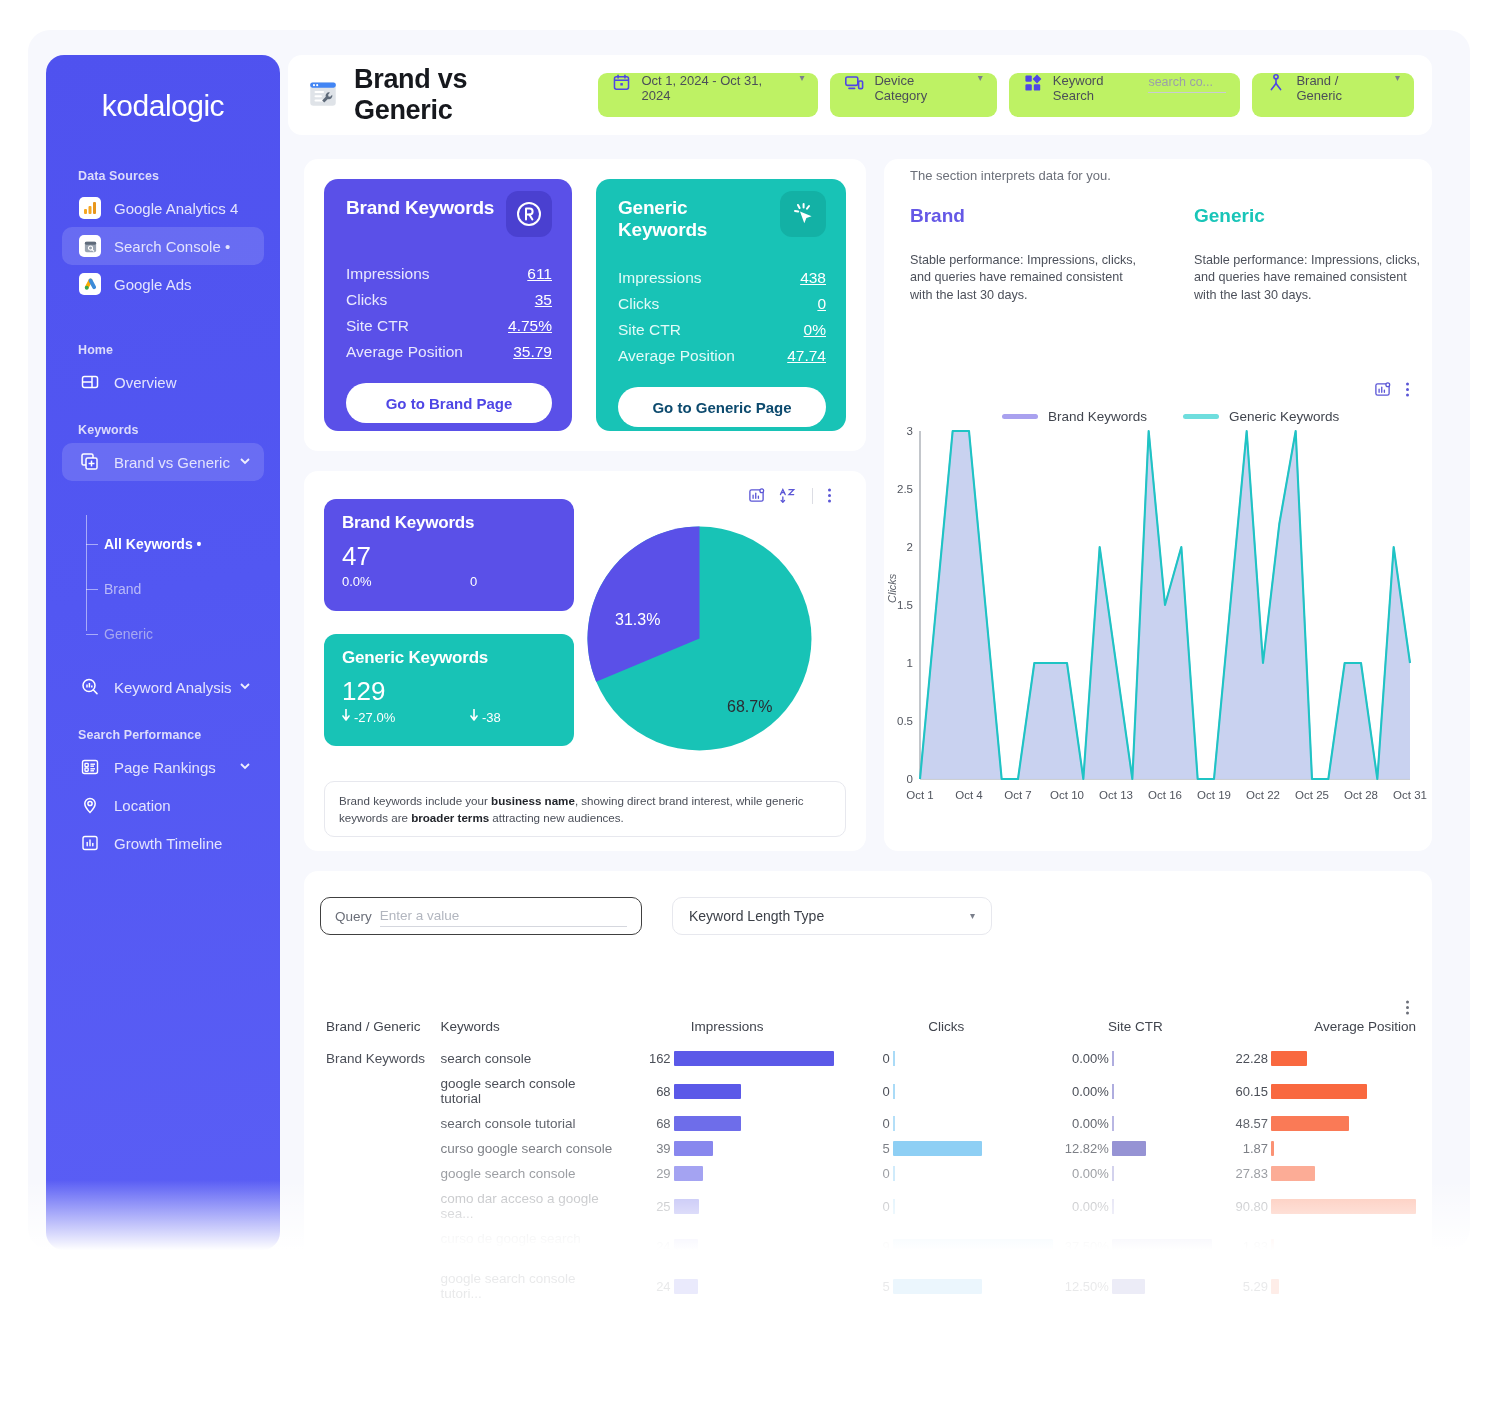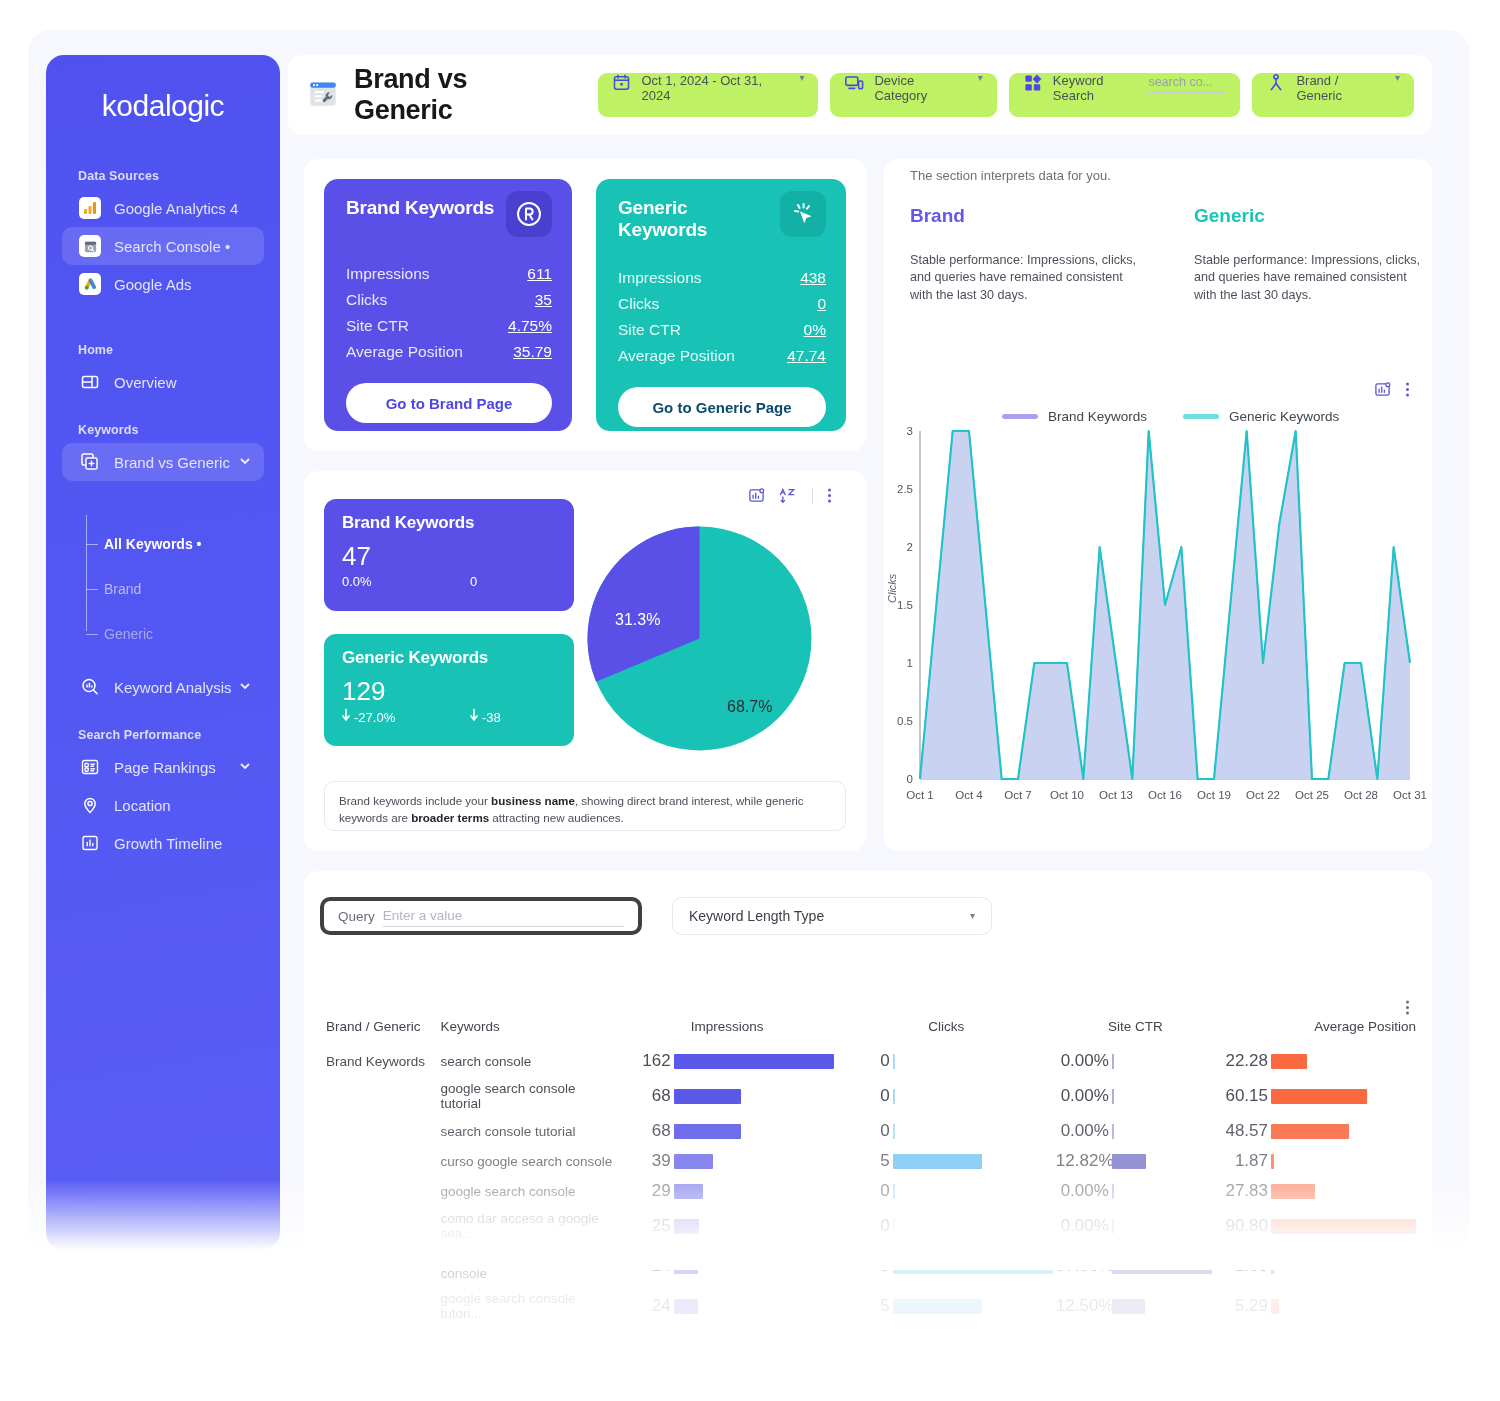--- a/index.html
+++ b/index.html
@@ -223,30 +223,30 @@
   .mc-delta { font-size: 13px; width: 128px; display: flex; align-items: center; gap: 4px; }
   .mc-delta2 { font-size: 13px; display: flex; align-items: center; gap: 4px; }
   .mid-tools { position: absolute; right: 34px; top: 16px; display: flex; align-items: center; gap: 14px; }
   .pie-wrap { position: absolute; left: 283px; top: 55px; width: 225px; height: 225px; }
   .pie-label {
     position: absolute; font-size: 16px; color: #ffffff;
   }
   .pie-l1 { left: 28px; top: 85px; }
   .pie-l2 { left: 140px; top: 172px; }
   .note {
-    position: absolute; left: 20px; top: 310px; width: 522px; height: 50px;
+    position: absolute; left: 20px; top: 310px; width: 522px; height: 56px;
     border: 1px solid #e7e8ee; border-radius: 10px;
     padding: 10px 14px; font-size: 11.6px; line-height: 1.5; color: #4a4e58;
   }
   .note b { font-weight: 700; color: #22252b; }
   
   .kw-head { font-size: 21px; font-weight: 700; color: #15171c; margin: 24px 0 0 26px; }
   .kw-filters { display: flex; margin: 26px 0 0 16px; gap: 30px; align-items: center; }
   .query-box {
-    width: 322px; height: 38px; border: 4px solid #404040; border-radius: 10px;
+    width: 322px; height: 38px; border: 1px solid #404040; border-radius: 10px;
     display: flex; align-items: center; padding: 0 14px;
   }
   .query-lbl { font-size: 13.5px; color: #6a6e78; margin-right: 8px; }
   .query-inp {
     flex: 1; border: none; border-bottom: 1px solid #d5d7de;
     background: transparent; outline: none;
     font-family: "Liberation Sans", sans-serif; font-size: 13.5px; color: #3c4048;
     padding: 3px 0;
   }
   .query-inp::placeholder { color: #b2b6bf; }
@@ -258,21 +258,21 @@
   .tbl-tools { position: absolute; right: 22px; top: 128px; }
   table.kw { position: absolute; left: 22px; top: 148px; width: 1090px; border-collapse: collapse; }
   table.kw th {
     font-weight: 400; font-size: 13.5px; color: #41454e;
     padding-bottom: 12px; text-align: left; white-space: nowrap;
   }
   table.kw th.ctr { text-align: center; }
   table.kw th.rt { text-align: right; }
   table.kw td { font-size: 13.5px; color: #4b4f58; padding: 5px 0; vertical-align: middle; }
   .cell-bar { display: flex; align-items: center; }
-  .cell-bar .num { width: 56px; text-align: right; padding-right: 3px; font-size: 17px; }
+  .cell-bar .num { width: 56px; text-align: right; padding-right: 3px; font-size: 13px; }
   .bar { height: 15px; border-radius: 1px; }
   .bar-tick { width: 2px; height: 15px; }
   .rowfade0 { opacity: 1; }
   .rowfade1 { opacity: 1; }
   .rowfade2 { opacity: .88; }
   .rowfade3 { opacity: .72; }
   .rowfade4 { opacity: .55; }
   .rowfade5 { opacity: .40; }
   .rowfade6 { opacity: .25; }
   .rowfade7 { opacity: .12; }

